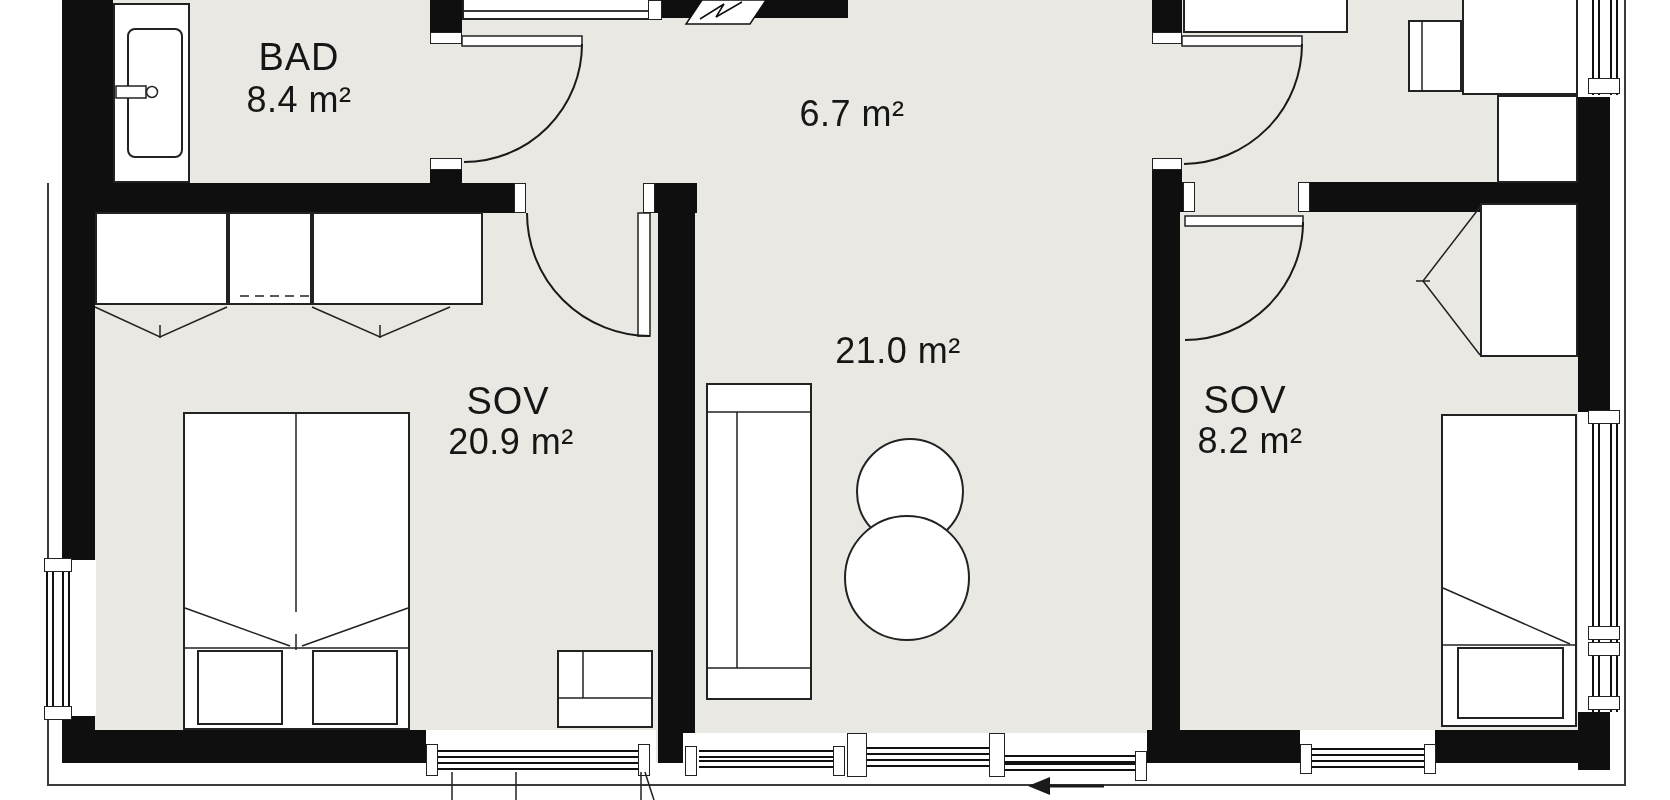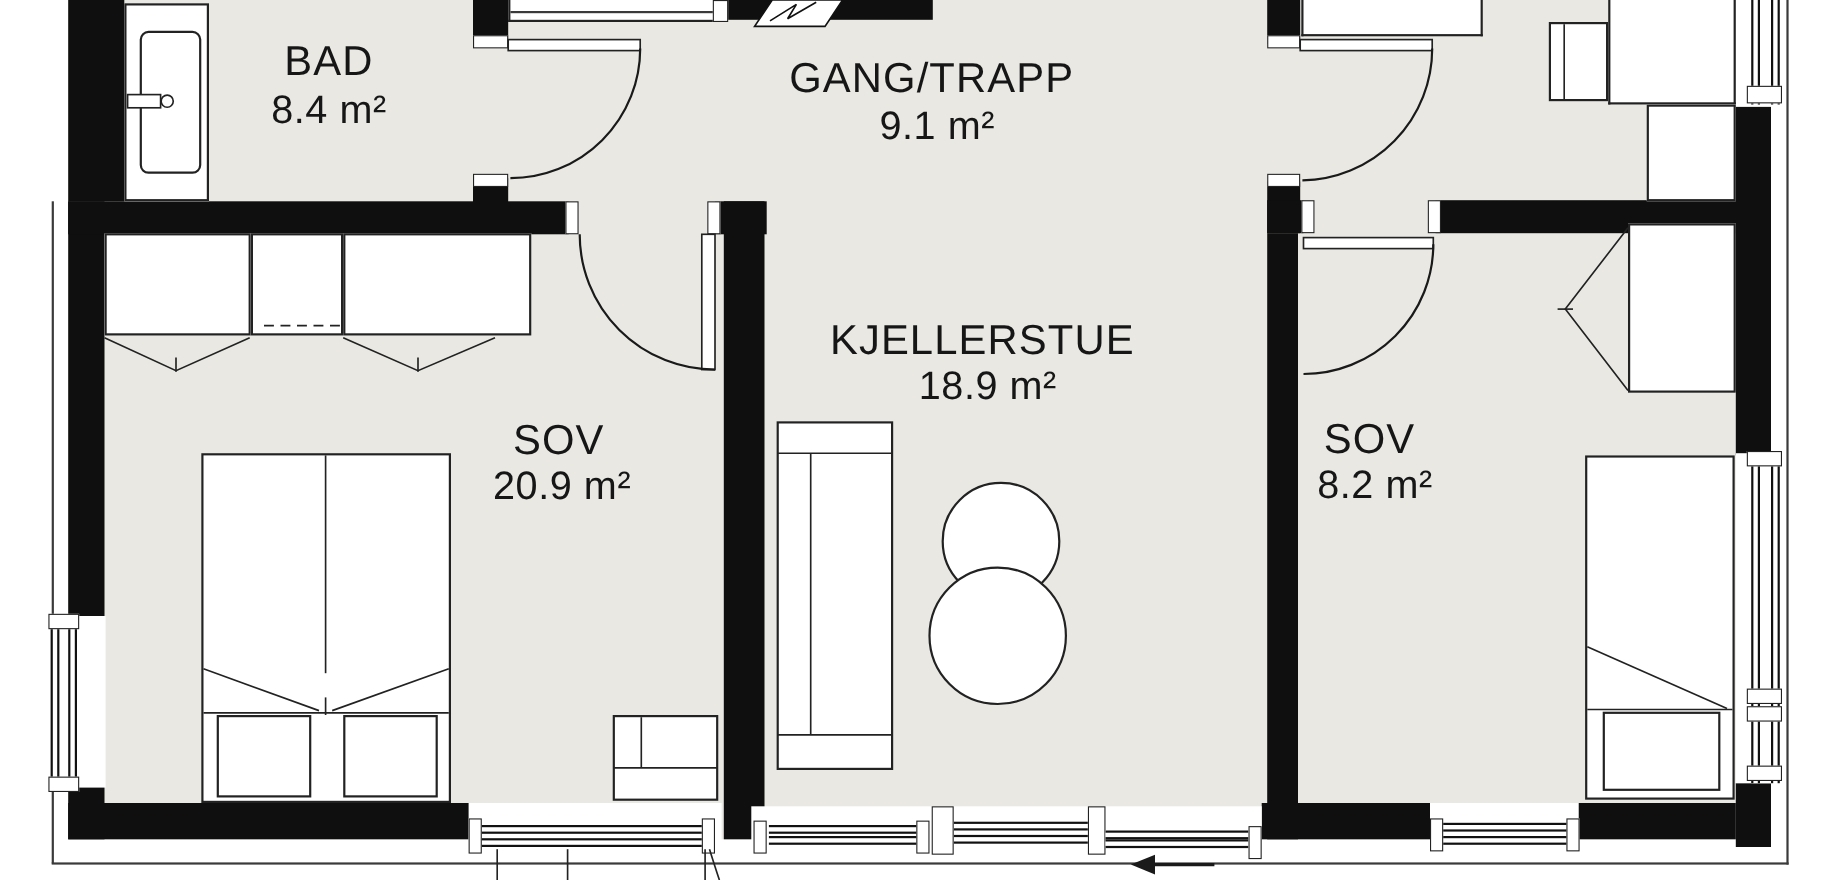--- a/index.html
+++ b/index.html
@@ -209,25 +209,23 @@
     <line x1="641" y1="772" x2="641" y2="800" stroke="#222" stroke-width="1.5"></line>
     <path d="M 645 772 Q 650 788 654 800" fill="none" stroke="#222" stroke-width="1.5"></path>
 
     <line x1="1104" y1="786" x2="1046" y2="786" stroke="#1a1a1a" stroke-width="3"></line>
     <polygon points="1028,786 1050,777 1050,795" fill="#1a1a1a"></polygon>
   </svg>
 
   <div class="label" style="left:299px;top:57px;">BAD</div>
   <div class="label area" style="left:299px;top:100px;">8.4 m²</div>
 
-  <div class="label" style="left:847px;top:72px;">GANG/TRAPP</div>
-  <div class="label area" style="left:852px;top:114px;">9.1 m²</div>
-
-  <div class="label" style="left:893px;top:310px;">KJELLERSTUE</div>
-  <div class="label area" style="left:898px;top:351px;">18.9 m²</div>
+  <div class="label area" style="left:852px;top:114px;">6.7 m²</div>
+
+  <div class="label area" style="left:898px;top:351px;">21.0 m²</div>
 
   <div class="label" style="left:508px;top:401px;">SOV</div>
   <div class="label area" style="left:511px;top:442px;">20.9 m²</div>
 
   <div class="label" style="left:1245px;top:400px;">SOV</div>
   <div class="label area" style="left:1250px;top:441px;">8.2 m²</div>
 
 </div>
 
 </body></html>

